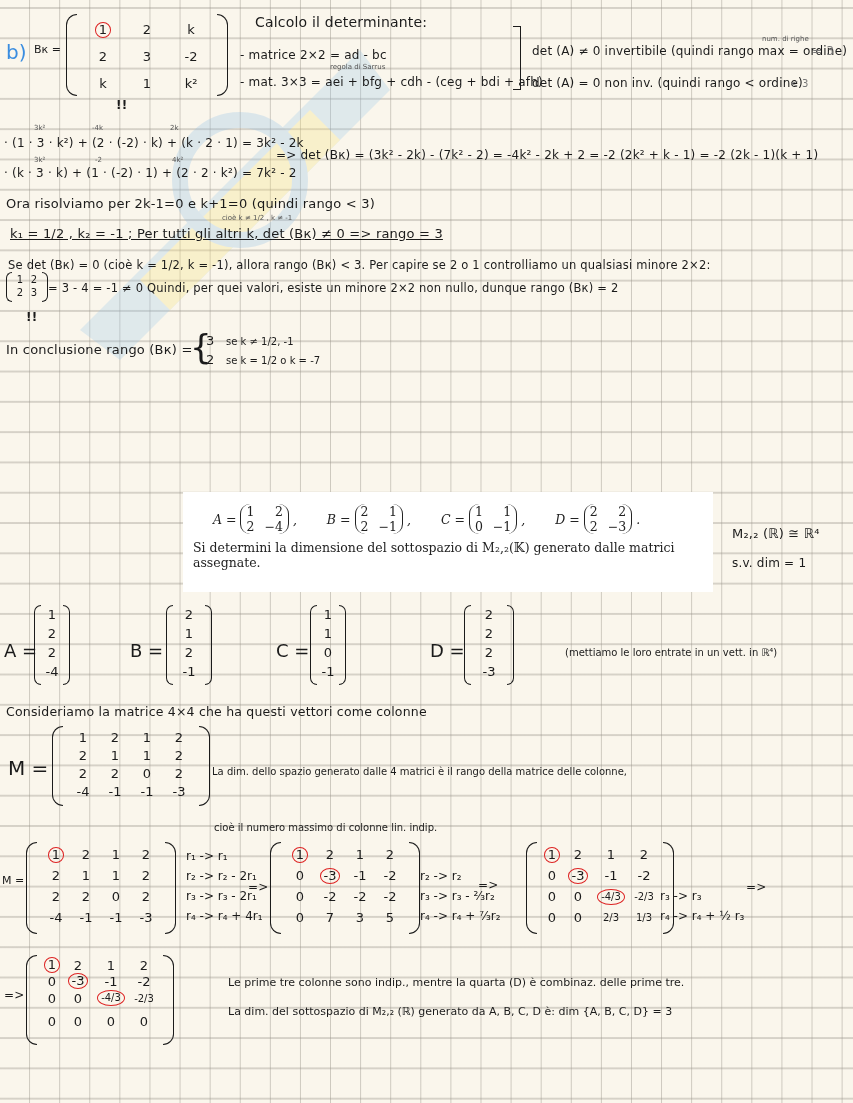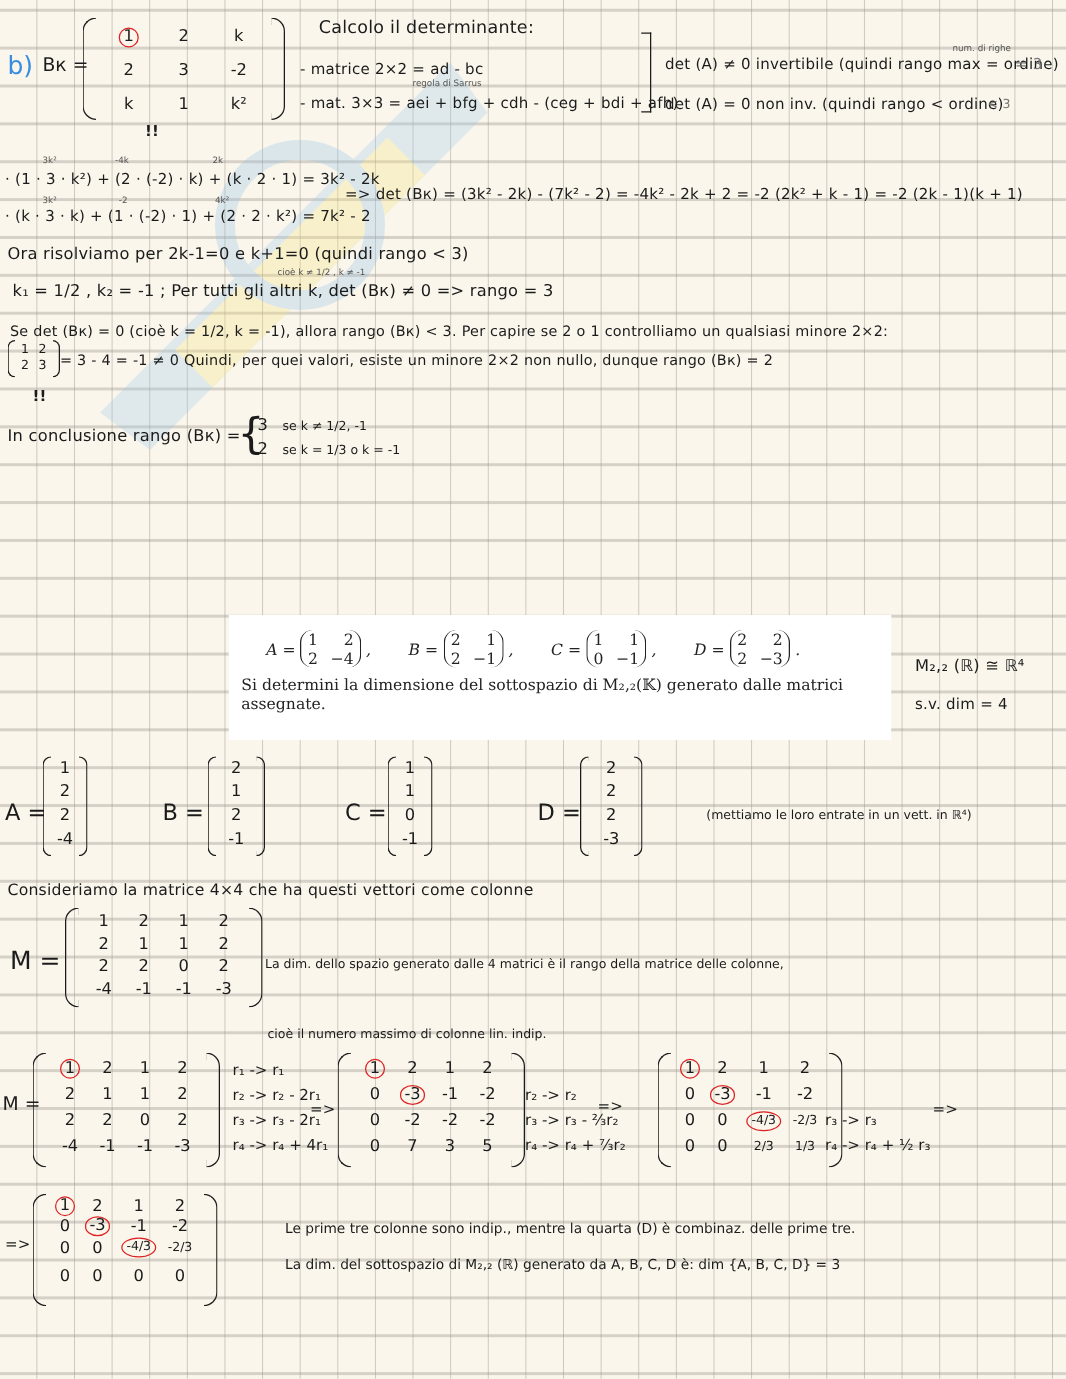--- a/index.html
+++ b/index.html
@@ -8,21 +8,21 @@
     background-image:
       linear-gradient(to right, rgba(150,145,135,0.45) 1px, transparent 1px),
       linear-gradient(to bottom, rgba(170,165,155,0.45) 2px, transparent 2px);
     background-size:30.1px 100%, 100% 30.3px;
     background-position:-1px 0, 0 7px;
     font-family:"DejaVu Sans", sans-serif;color:#1b1b1b;}
   .a{position:absolute;white-space:nowrap;}
   .hw{font-family:"DejaVu Sans", sans-serif;font-size:12px;letter-spacing:0.2px;}
   .hw-s{font-size:10px;}
   .hw-xs{font-size:7px;color:#555;}
-  .hw-l{font-size:15px;}
+  .hw-l{font-size:11px;}
   .blue{color:#3a8de0;}
   .mat{position:absolute;display:flex;align-items:stretch;}
   .br{width:10px;border:1.6px solid #1b1b1b;}
   .br.l{border-right:none;border-radius:14px 0 0 14px;}
   .br.r{border-left:none;border-radius:0 14px 14px 0;}
   .grid{display:grid;align-items:center;justify-items:center;padding:2px 4px;}
   .grid span{font-size:13px;}
   .circ{border:1.6px solid #d22;border-radius:50%;padding:0 3px;line-height:14px;}
   .watermark{position:absolute;left:60px;top:30px;width:330px;height:330px;pointer-events:none;opacity:0.28;}
   .printed{position:absolute;left:183px;top:492px;width:530px;height:100px;background:#ffffff;
@@ -78,40 +78,40 @@
 <div class="a hw-xs" style="left:170px;top:124px;">2k</div>
 <div class="a hw" style="left:4px;top:136px;">· (1 · 3 · k²) + (2 · (-2) · k) + (k · 2 · 1) = 3k² - 2k</div>
 <div class="a hw-xs" style="left:34px;top:156px;">3k²</div>
 <div class="a hw-xs" style="left:95px;top:156px;">-2</div>
 <div class="a hw-xs" style="left:172px;top:156px;">4k²</div>
 <div class="a hw" style="left:4px;top:166px;">· (k · 3 · k) + (1 · (-2) · 1) + (2 · 2 · k²) = 7k² - 2</div>
 <div class="a hw" style="left:276px;top:148px;">=&gt; det (Bк) = (3k² - 2k) - (7k² - 2) = -4k² - 2k + 2 = -2 (2k² + k - 1) = -2 (2k - 1)(k + 1)</div>
 
 <div class="a hw" style="left:6px;top:196px;font-size:13px;">Ora risolviamo per 2k-1=0 e k+1=0 (quindi rango &lt; 3)</div>
 <div class="a hw-xs" style="left:222px;top:214px;">cioè k ≠ 1/2 , k ≠ -1</div>
-<div class="a hw" style="left:10px;top:226px;font-size:13px;">k₁ = 1/2 , k₂ = -1 ; Per tutti gli altri k, det (Bк) ≠ 0 =&gt; rango = 3</div>
+<div class="a hw" style="left:10px;top:226px;font-size:13px;text-decoration:underline;">k₁ = 1/2 , k₂ = -1 ; Per tutti gli altri k, det (Bк) ≠ 0 =&gt; rango = 3</div>
 <div class="a hw" style="left:8px;top:258px;font-size:11.5px;">Se det (Bк) = 0  (cioè k = 1/2, k = -1), allora rango (Bк) &lt; 3.  Per capire se 2 o 1 controlliamo un qualsiasi minore 2×2:</div>
 <div class="mat" style="left:6px;top:272px;height:30px;">
   <div class="br l" style="width:5px;border-radius:8px 0 0 8px;"></div>
   <div class="grid" style="grid-template-columns:14px 14px;grid-template-rows:13px 13px;padding:1px;">
     <span style="font-size:10px">1</span>
     <span style="font-size:10px">2</span>
     <span style="font-size:10px">2</span>
     <span style="font-size:10px">3</span>
   </div>
   <div class="br r" style="width:5px;border-radius:0 8px 8px 0;"></div>
 </div>
 <div class="a hw" style="left:48px;top:281px;font-size:11.5px;">= 3 - 4 = -1 ≠ 0   Quindi, per quei valori, esiste un minore 2×2 non nullo, dunque rango (Bк) = 2</div>
 <div class="a hw" style="left:26px;top:310px;font-weight:bold;">!!</div>
 <div class="a hw" style="left:6px;top:342px;font-size:13px;">In conclusione  rango (Bк) =</div>
 <div class="a bigbrace" style="left:190px;top:332px;">{</div>
 <div class="a hw" style="left:206px;top:333px;font-size:13px;">3</div>
 <div class="a hw-s" style="left:226px;top:336px;">se k ≠ 1/2, -1</div>
 <div class="a hw" style="left:206px;top:352px;font-size:13px;">2</div>
-<div class="a hw-s" style="left:226px;top:355px;">se k = 1/3 o k = -1</div>
+<div class="a hw-s" style="left:226px;top:355px;">se k = 1/2 o k = -7</div>
 
 <div class="printed">
   <div class="row">
     <div class="pm"><span>A =</span>
       <div class="g">
           <span>1</span>
           <span>2</span>
           <span>2</span>
           <span>−4</span>
         </div>,</div>
@@ -133,21 +133,21 @@
       <div class="g">
           <span>2</span>
           <span>2</span>
           <span>2</span>
           <span>−3</span>
         </div>.</div>
   </div>
   <div style="white-space:normal;line-height:15px;">Si determini la dimensione del sottospazio di M₂,₂(𝕂) generato dalle matrici assegnate.</div>
 </div>
 <div class="a hw" style="left:732px;top:526px;font-size:13px;">M₂,₂ (ℝ) ≅ ℝ⁴</div>
-<div class="a hw" style="left:732px;top:556px;font-size:12px;">s.v.   dim = 4</div>
+<div class="a hw" style="left:732px;top:556px;font-size:12px;">s.v.   dim = 1</div>
 
 <div class="a hw-l" style="left:4px;top:640px;font-size:18px;">A =</div>
 <div class="mat" style="left:34px;top:605px;height:80px;">
     <div class="br l" style="width:6px"></div>
   <div class="grid" style="grid-template-rows:repeat(4,19px);grid-template-columns:22px;padding:0;">
       <span>1</span>
       <span>2</span>
       <span>2</span>
       <span>-4</span>
     </div>

